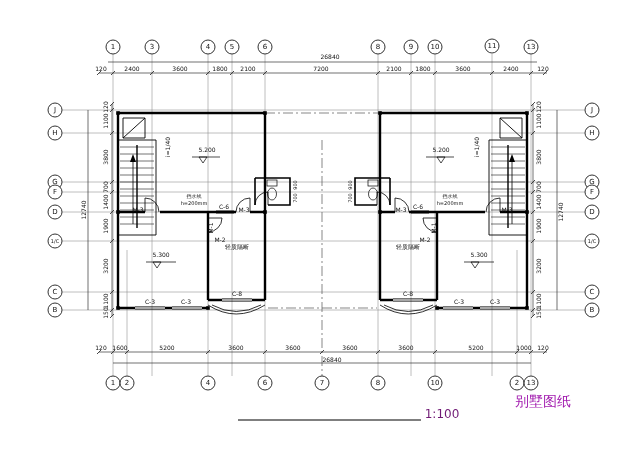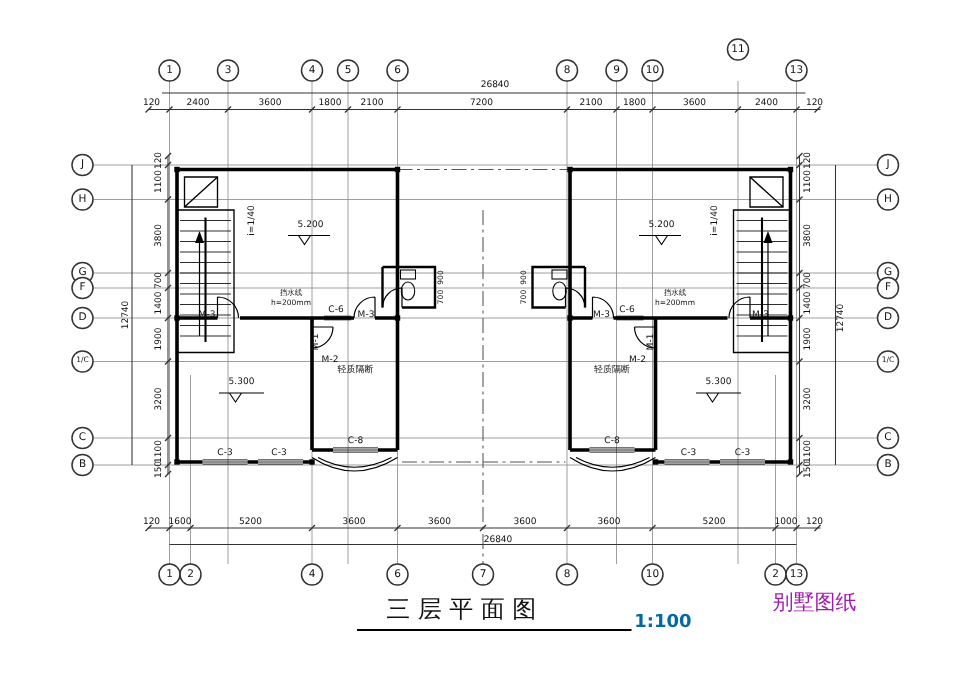--- a/index.html
+++ b/index.html
@@ -4,21 +4,21 @@
 <style>
   html,body{margin:0;padding:0;background:#fff}
   .stage{position:relative;width:640px;height:449px;background:#fff;font-family:"DejavU Sans","DejaVu Sans","Liberation Sans",sans-serif;overflow:hidden}
   .stage svg{position:absolute;left:0;top:0}
   .t{position:absolute;transform:translate(-50%,-50%);font-size:6px;color:#111;white-space:nowrap;font-style:normal;line-height:1;font-family:"DejaVu Sans",sans-serif}
   .tv{transform:translate(-50%,-50%) rotate(-90deg)}
   .f5{font-size:5px}
   .bub{position:absolute;width:13px;height:13px;transform:translate(-50%,-50%);border:1px solid #333;border-radius:50%;background:#fff;font-size:7px;font-style:normal;display:flex;align-items:center;justify-content:center;color:#111;line-height:1}
   .sm{font-size:5px}
   .title{position:absolute;transform:translate(-50%,-50%);font-size:16px;letter-spacing:5px;color:#111;white-space:nowrap;font-style:normal}
-  .scale{position:absolute;transform:translate(-50%,-50%);font-size:12px;font-weight:bold;color:#0369a1;font-style:normal}
+  .scale{position:absolute;transform:translate(-50%,-50%);font-size:12px;font-weight:normal;color:#701a75;font-style:normal}
   .wm{position:absolute;font-weight:bold;font-size:18px;color:#5f5f5f;text-shadow:1px 1px 0 #fff,2px 2px 1px #b5b5b5;white-space:nowrap;font-style:normal}
   .wmf{position:absolute;font-size:14px;color:#a21caf;white-space:nowrap;font-style:normal}
 </style>
 </head>
 <body>
 
 <div class="stage">
 
 <svg width="640" height="449" viewBox="0 0 640 449">
 
@@ -113,21 +113,21 @@
 </svg>
 
 <i class="bub" style="left:113px;top:47px">1</i>
 <i class="bub" style="left:152px;top:47px">3</i>
 <i class="bub" style="left:208px;top:47px">4</i>
 <i class="bub" style="left:232px;top:47px">5</i>
 <i class="bub" style="left:265px;top:47px">6</i>
 <i class="bub" style="left:378px;top:47px">8</i>
 <i class="bub" style="left:411px;top:47px">9</i>
 <i class="bub" style="left:435px;top:47px">10</i>
-<i class="bub" style="left:492px;top:33px">11</i>
+<i class="bub" style="left:492px;top:46px">11</i>
 <i class="bub" style="left:531px;top:47px">13</i>
 
 <i class="bub" style="left:113px;top:383px">1</i>
 <i class="bub" style="left:127px;top:383px">2</i>
 <i class="bub" style="left:208px;top:383px">4</i>
 <i class="bub" style="left:265px;top:383px">6</i>
 <i class="bub" style="left:322px;top:383px">7</i>
 <i class="bub" style="left:378px;top:383px">8</i>
 <i class="bub" style="left:435px;top:383px">10</i>
 <i class="bub" style="left:517px;top:383px">2</i>
@@ -224,18 +224,17 @@
 <i class="t" style="left:507px;top:210px">M-3</i>
 <i class="t" style="left:220px;top:240px">M-2</i>
 <i class="t" style="left:425px;top:240px">M-2</i>
 <i class="t tv" style="left:211px;top:228px">M-1</i>
 <i class="t tv" style="left:434px;top:228px">M-1</i>
 <i class="t tv f5" style="left:295px;top:185px">900</i>
 <i class="t tv f5" style="left:295px;top:198px">700</i>
 <i class="t tv f5" style="left:350px;top:185px">900</i>
 <i class="t tv f5" style="left:350px;top:198px">700</i>
 
-<i class="title" style="left:310px;top:407px">三层平面图</i>
 <i class="scale" style="left:442px;top:414px">1:100</i>
 
 <i class="wmf" style="left:515px;top:393px">别墅图纸</i>
 
 </div>
 
 </body></html>

